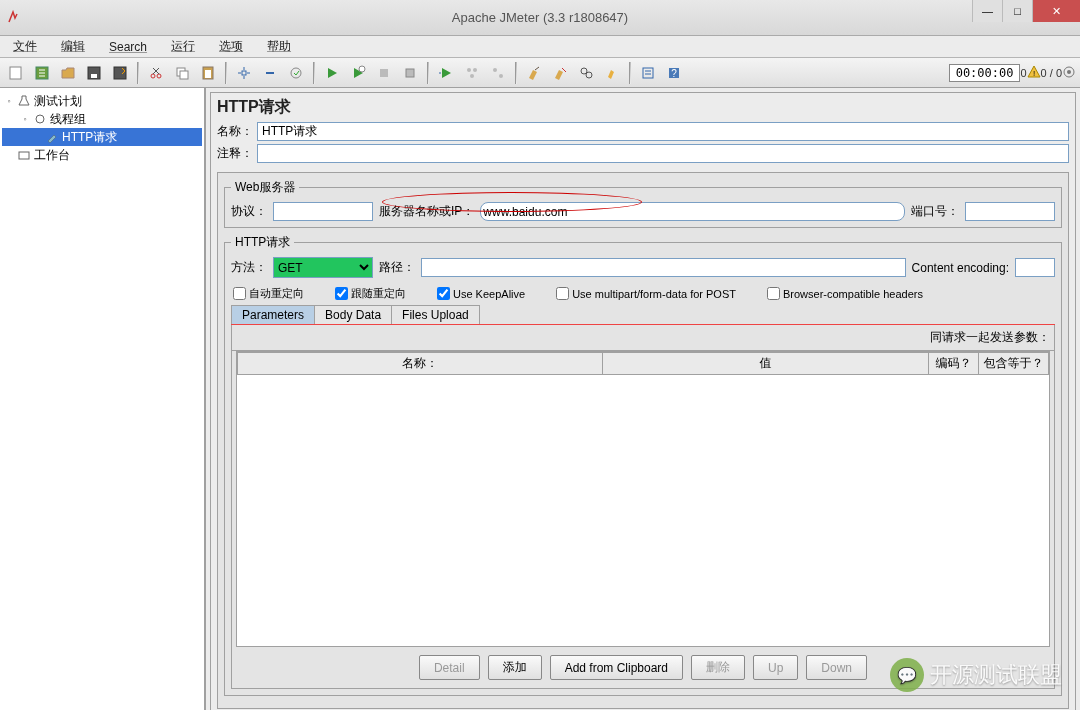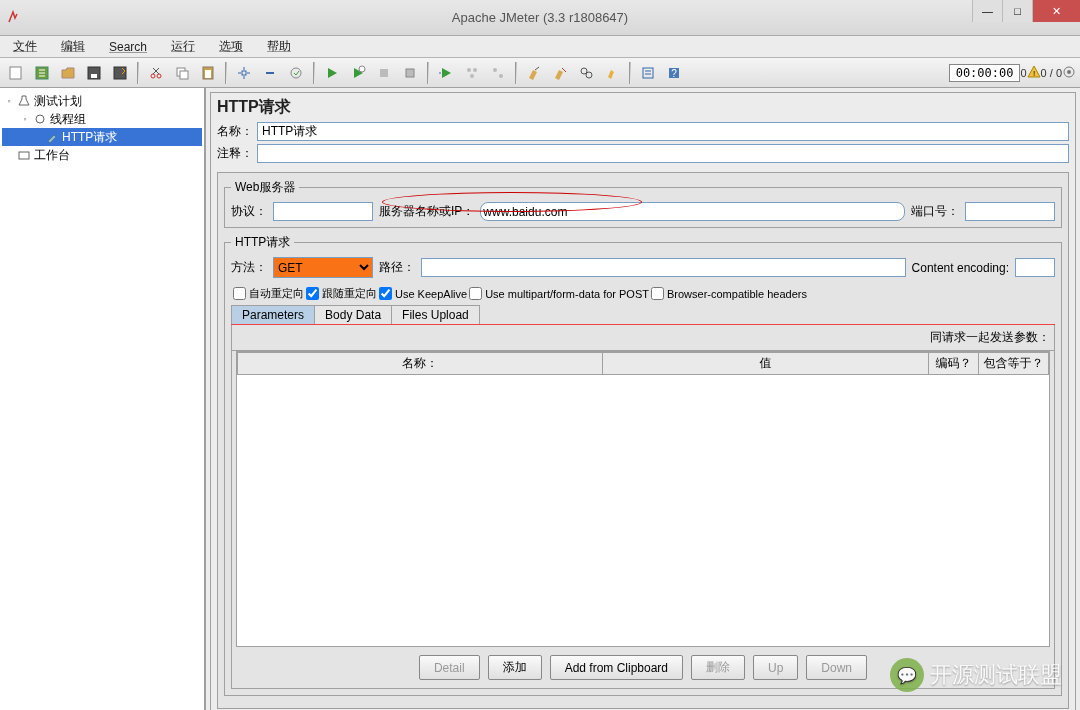--- a/index.html
+++ b/index.html
@@ -31,22 +31,22 @@
 .form-row input[type=text] { flex: 1; border: 1px solid #7a9fc4; padding: 1px 4px; font-size: 12px; height: 19px; background:#fff; }
 .tabs { border: 1px solid #a0a0a0; background: #e4e4e4; margin-top: 6px; flex:1; display:flex; flex-direction:column; }
 .tab-strip { display: flex; background:#ececec; border-bottom:1px solid #a0a0a0; }
 .tab { padding: 2px 12px; font-size: 12px; border: 1px solid #a0a0a0; border-bottom:none; margin-right: -1px; background: #e0e0e0; cursor:pointer; position:relative; top:1px; }
 .tab.active { background: #b8cfe5; border-bottom:1px solid #b8cfe5; }
 .tab-body { padding: 6px; font-size:12px; flex:1; display:flex; flex-direction:column; }
 fieldset { border: 1px solid #a0a0a0; padding: 6px; margin-bottom: 6px; font-size:12px; }
 fieldset legend { padding: 0 4px; font-size: 12px; }
 .row-inner { display: flex; align-items: center; gap: 6px; }
 .row-inner input[type=text] { border:1px solid #7a9fc4; padding:1px 2px; height:19px; font-size:12px; }
-select { border:1px solid #7a9fc4; height:21px; font-size:12px; background:#f97316; }
-.cb-row { display:flex; gap:2px; align-items:center; font-size:11px; padding: 4px 2px; }
+select { border:1px solid #7a9fc4; height:21px; font-size:12px; background:#22c55e; }
+.cb-row { display:flex; gap:31px; align-items:center; font-size:11px; padding: 4px 2px; }
 .cb-row label { display:flex; align-items:center; gap:3px; }
 .subtabs { display:flex; border-bottom:1px solid #ef4444; font-size:12px; }
 .subtab { padding:2px 10px; border:1px solid #a0a0a0; border-bottom:none; background:#e6e6e6; cursor:pointer; margin-right:-1px; }
 .subtab.active { background:#b8cfe5; }
 .param-panel { border:1px solid #a0a0a0; border-top:none; flex:1; display:flex; flex-direction:column; }
 .param-header { text-align:right; font-size:12px; padding:4px; border-bottom:1px solid #a0a0a0; }
 .param-table { flex:1; background:#fff; border:1px solid #a0a0a0; margin:0 4px; }
 .param-table table { width:100%; border-collapse:collapse; font-size:12px; }
 .param-table th { border:1px solid #a0a0a0; background:#eaeaea; padding:2px; font-weight:normal; }
 .btn-row { display:flex; justify-content:center; gap:8px; padding:8px; }

